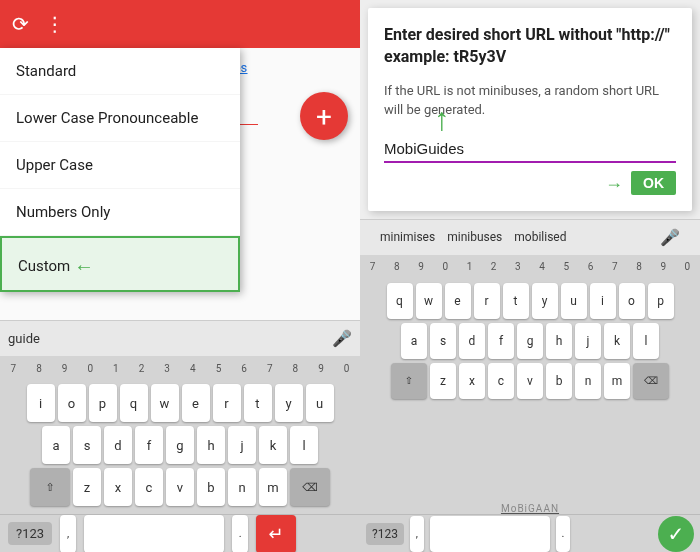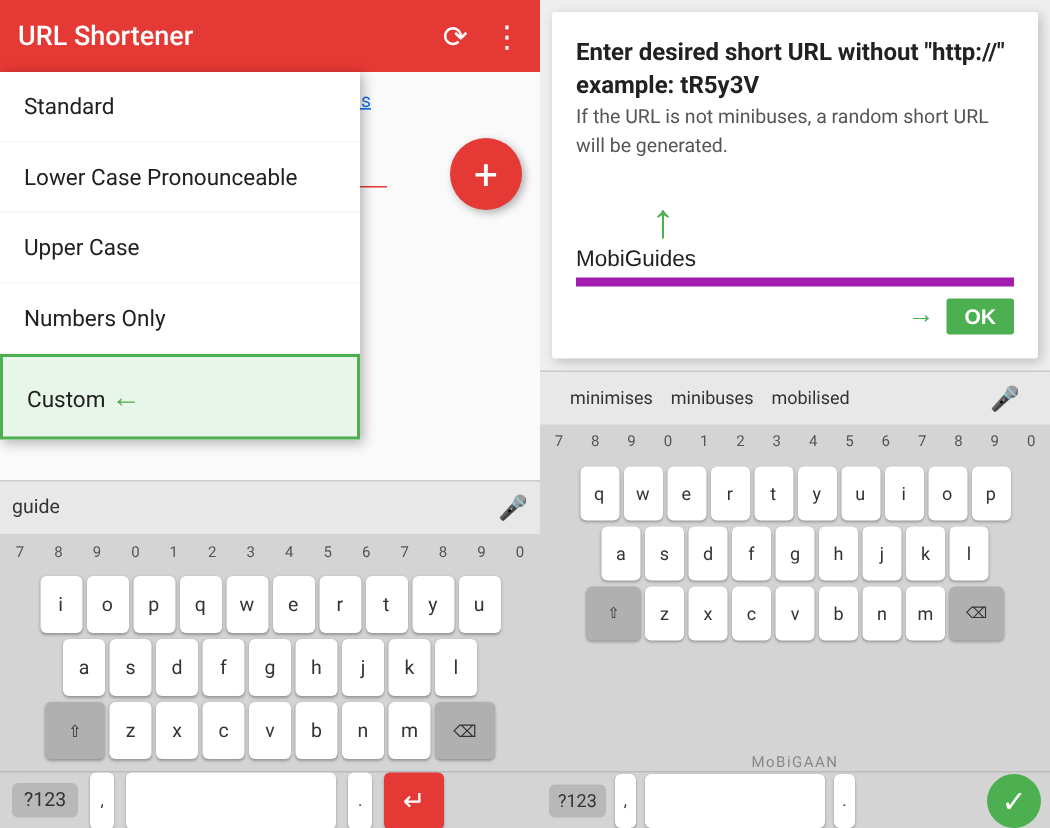--- a/index.html
+++ b/index.html
@@ -217,20 +217,21 @@
       margin: 8px;
       border-radius: 2px;
       padding: 16px;
       box-shadow: 2px 2px 8px rgba(0,0,0,0.2);
     }
 
     .dialog-title {
       font-size: 16px;
       font-weight: 700;
       color: #212121;
+      margin-bottom: 12px;
       line-height: 1.4;
     }
 
     .dialog-subtitle {
       font-size: 13px;
       color: #555;
       margin-bottom: 16px;
       line-height: 1.5;
     }
 
@@ -238,26 +239,25 @@
       display: flex;
       flex-direction: column;
       margin-bottom: 4px;
       position: relative;
     }
 
     .dialog-input {
       font-size: 15px;
       color: #212121;
       border: none;
-      border-bottom: 6px solid #a21caf;
+      border-bottom: 2px solid #a21caf;
       outline: none;
       padding: 4px 0;
       background: transparent;
       width: 100%;
-      margin-top: 36px;
     }
 
     .char-count {
       font-size: 11px;
       color: #999;
       text-align: right;
       margin-top: 2px;
     }
 
     .dialog-actions {
@@ -373,20 +373,21 @@
     
     .watermark {
       position: absolute;
       bottom: 38px;
       left: 50%;
       transform: translateX(-50%);
       display: flex;
       align-items: flex-end;
       gap: 4px;
       opacity: 0.6;
+      text-decoration: underline;
     }
 
     .watermark-text {
       font-size: 10px;
       color: #555;
       letter-spacing: 1px;
     }
 
     
     .menu-item.highlighted {
@@ -424,21 +425,20 @@
       font-size: 10px;
       color: #555;
     }
   </style>
 </head>
 <body>
 
 <div class="left-panel">
 
   <div class="app-bar">
-    <span class="app-bar-title">URL Shortener</span>
     <div class="app-bar-icons">
       <span class="icon-btn">⟳</span>
       <span class="icon-btn">⋮</span>
     </div>
   </div>
 
   <div class="dropdown-menu">
     <div class="menu-item">Standard</div>
     <div class="menu-item">Lower Case Pronounceable</div>
     <div class="menu-item">Upper Case</div>

